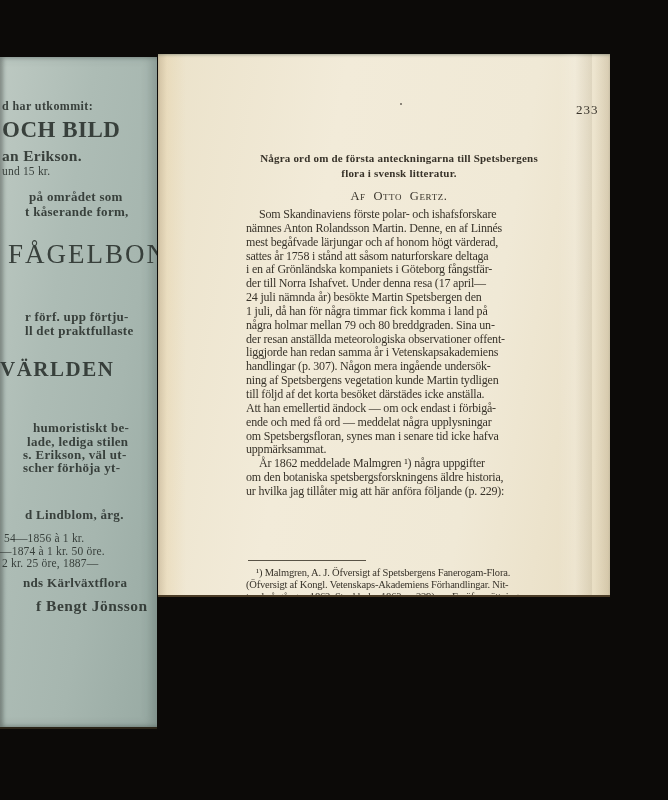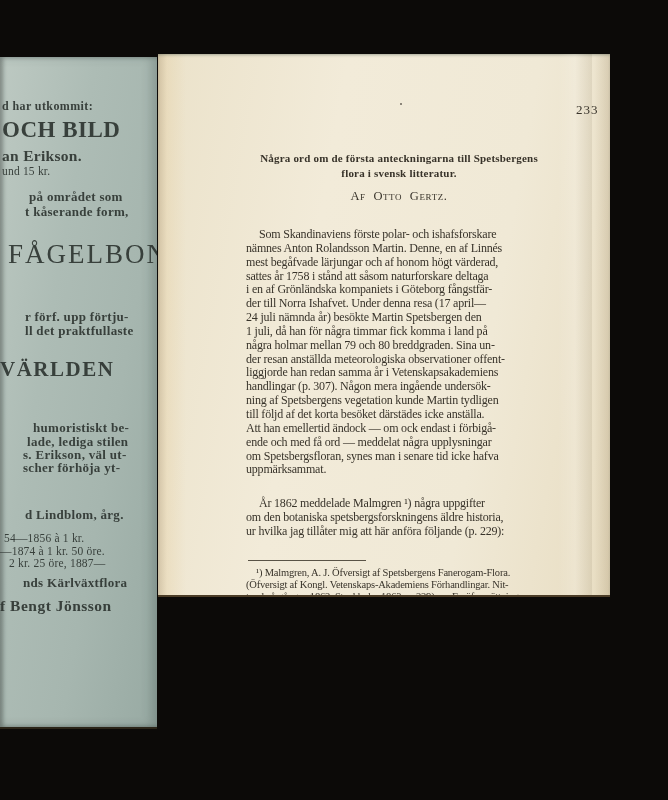--- a/index.html
+++ b/index.html
@@ -11,21 +11,21 @@
     background:linear-gradient(100deg,#bdc9c2 0%,#adbcb5 35%,#a6b6af 65%,#98aaa3 100%);
     box-shadow:inset -6px 0 10px rgba(60,75,70,.25), inset 3px 0 4px rgba(20,25,22,.35),
                0 2px 0 rgba(70,60,40,.55);}
   .lp{position:absolute;white-space:nowrap;color:#2c332f;opacity:.9;}
   .lp.sm{font-size:12px;font-weight:bold;letter-spacing:.4px;}
   .lp.h1{font-size:23px;font-weight:bold;letter-spacing:.5px;}
   .lp.h2{font-size:15.5px;font-weight:bold;letter-spacing:.3px;}
   .lp.h3{font-size:27px;font-weight:500;letter-spacing:2px;}
   .lp.h4{font-size:21px;font-weight:bold;letter-spacing:1.5px;}
   .lp.b{font-size:13px;font-weight:bold;letter-spacing:.3px;margin-left:23px;}
-  .lp.b2{font-size:15.5px;font-weight:bold;letter-spacing:.5px;}
+  .lp.b2{font-size:15.5px;font-weight:bold;letter-spacing:.5px;margin-left:36px;}
   .lp.r{font-size:11.5px;letter-spacing:.2px;}
 
   
   .right-page{position:absolute;left:158px;top:54px;width:452px;height:541px;overflow:hidden;
     background:
       linear-gradient(90deg, rgba(148,118,72,.30) 0px, rgba(226,201,152,.28) 9px, rgba(0,0,0,0) 28px),
       linear-gradient(270deg, rgba(128,104,62,.20) 0px, rgba(0,0,0,0) 16px),
       linear-gradient(100deg,#ebe2ca 0%,#f2ebd9 35%,#f0e9d6 70%,#e8ddc2 100%);
     box-shadow:inset 0 2px 3px -1px rgba(100,110,95,.55), 0 2px 0 rgba(120,95,60,.6);}
   .right-page .crease{position:absolute;left:400px;top:0;width:34px;height:100%;
@@ -34,21 +34,21 @@
   .page-number{position:absolute;left:330px;top:48px;font-size:13px;letter-spacing:1px;}
   .title{position:absolute;left:0;top:70px;width:306px;text-align:center;
          font-size:17.5px;font-weight:500;letter-spacing:.5px;word-spacing:5px;color:#332f26;}
   .subtitle{position:absolute;left:-10px;top:97px;width:326px;text-align:center;
             font-size:11px;font-weight:bold;line-height:14.5px;letter-spacing:.2px;}
   .byline{position:absolute;left:0;top:135px;width:306px;text-align:center;
           font-size:12.5px;font-variant:small-caps;word-spacing:4px;letter-spacing:.6px;}
   .bodytext{position:absolute;left:0;top:154px;width:306px;
             font-size:12px;line-height:13.85px;letter-spacing:-.2px;}
   .bodytext p{margin:0;white-space:nowrap;}
-  .bodytext p.indent{text-indent:13px;margin-top:20px;}
+  .bodytext p.indent{text-indent:13px;}
   .fn-rule{position:absolute;left:2px;top:506px;width:118px;border-top:1.5px solid rgba(62,56,45,.85);}
   .footnote{position:absolute;left:0;top:513px;width:310px;
             font-size:10.5px;line-height:12px;letter-spacing:-.2px;white-space:nowrap;text-indent:10px;}
   .signature{position:absolute;left:8px;top:587px;font-size:10px;font-style:italic;color:#4a443a;}
   .speck{position:absolute;left:242px;top:49px;width:2px;height:2px;border-radius:50%;
          background:#4a443c;opacity:.8;}
 </style>
 </head>
 <body>
 
@@ -65,21 +65,21 @@
     <div class="lp b" style="left:2px;top:252px">r förf. upp förtju-</div>
     <div class="lp b" style="left:2px;top:266px">ll det praktfullaste</div>
     <div class="lp h4" style="left:0px;top:300px">VÄRLDEN</div>
     <div class="lp b" style="left:10px;top:363px">humoristiskt be-</div>
     <div class="lp b" style="left:4px;top:377px">lade, lediga stilen</div>
     <div class="lp b" style="left:0px;top:390px">s. Erikson, väl ut-</div>
     <div class="lp b" style="left:0px;top:403px">scher förhöja yt-</div>
     <div class="lp b" style="left:2px;top:450px">d Lindblom, årg.</div>
     <div class="lp r" style="left:4px;top:475px">54—1856 à 1 kr.</div>
     <div class="lp r" style="left:0px;top:488px">—1874 à 1 kr. 50 öre.</div>
-    <div class="lp r" style="left:9px;top:500px">2 kr. 25 öre, 1887—</div>
+    <div class="lp r" style="left:2px;top:500px">2 kr. 25 öre, 1887—</div>
     <div class="lp b" style="left:0px;top:518px">nds Kärlväxtflora</div>
     <div class="lp b2" style="left:0px;top:540px">f Bengt Jönsson</div>
   </div>
 
   <div class="right-page">
     <div class="crease"></div>
     <div class="speck"></div>
     <div class="content">
       <div class="page-number">233</div>
       <div class="subtitle">Några ord om de första anteckningarna till Spetsbergens<br>flora i svensk litteratur.</div>

